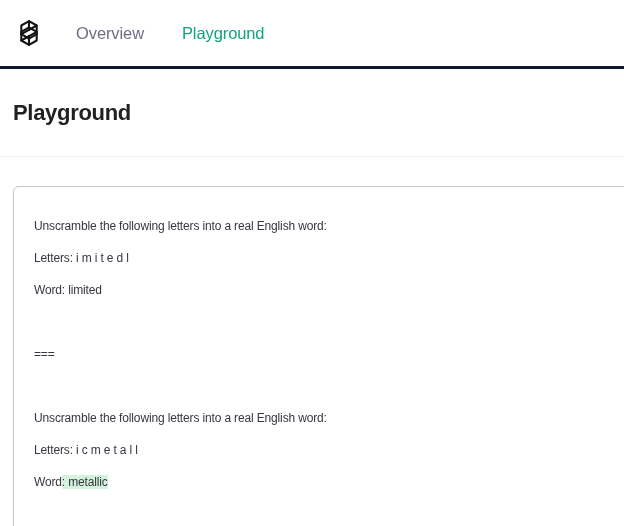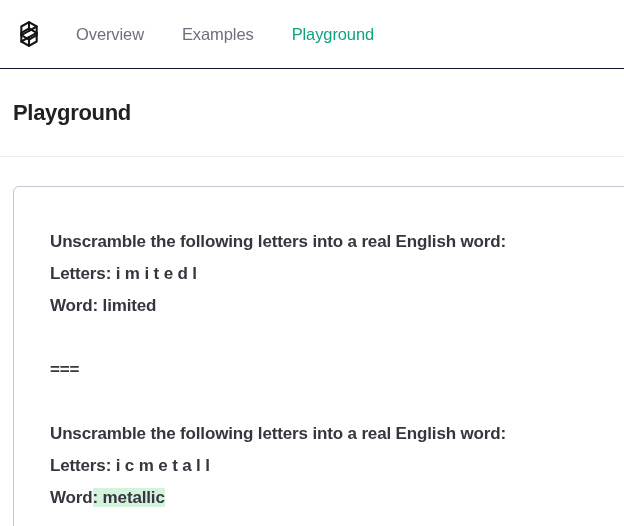--- a/index.html
+++ b/index.html
@@ -15,21 +15,21 @@
     -webkit-font-smoothing: antialiased;
   }
 
   
   .topbar {
     height: 69px;
     box-sizing: border-box;
     display: flex;
     align-items: center;
     padding-left: 13px;
-    border-bottom: 1px solid #0f172a;
+    border-bottom: 3px solid #0f172a;
     background: #ffffff;
   }
   .logo {
     width: 32px;
     height: 32px;
     flex: 0 0 auto;
     display: block;
   }
   .nav {
     display: flex;
@@ -79,28 +79,27 @@
   .editor-panel {
     width: 622px;           
     min-height: 420px;
     box-sizing: border-box;
     border: 1px solid #c5c5d2;
     border-radius: 6px;
     background: #ffffff;
     padding: 23px 20px 20px 20px;
   }
   .prompt-text {
-    font-size: 17px;
+    font-size: 12px;
     line-height: 32px;
     color: #353740;
     white-space: pre-wrap;
     word-break: normal;
     letter-spacing: -0.15px;
-    margin: 16px;
-    font-weight: bold;
+    margin: 0;
   }
   .completion {
     background: #d3f3dc;
     color: #353740;
     border-radius: 0;
   }
 </style>
 </head>
 <body>
 
@@ -114,21 +113,20 @@
       <path d="M29.6 10.6 L20.1 16.2"></path>
       <path d="M10.4 21.5 L20 16.1"></path>
       <path d="M20 34.8 L20 23.9"></path>
       <path d="M10.4 29.4 L19.9 23.8"></path>
       <path d="M29.6 18.5 L20 23.9"></path>
     </g>
   </svg>
 
   <nav class="nav">
     <a class="nav-link" href="#">Overview</a>
-    <a class="nav-link" href="#">Examples</a>
     <a class="nav-link active" href="#">Playground</a>
   </nav>
 </div>
 
 <div class="title-band">
   <h1 class="page-title">Playground</h1>
 </div>
 
 <div class="panel-wrap">
   <div class="editor-panel">

